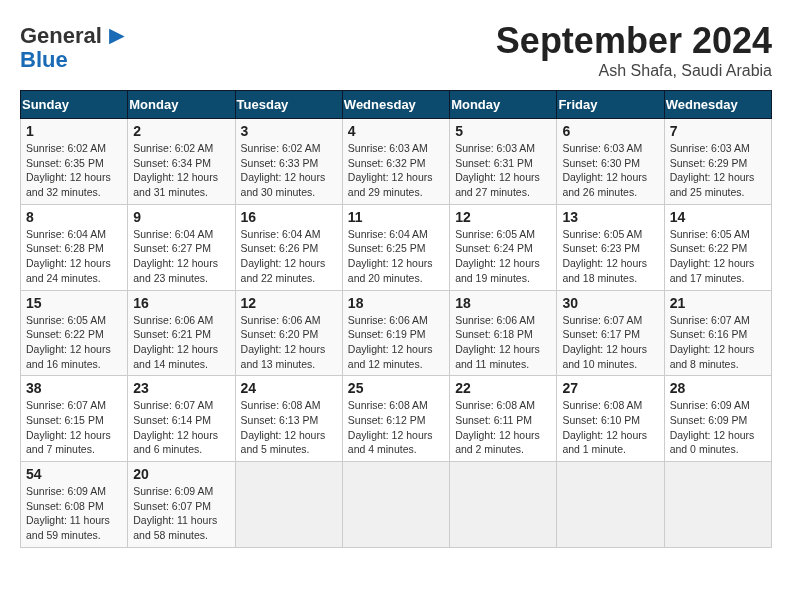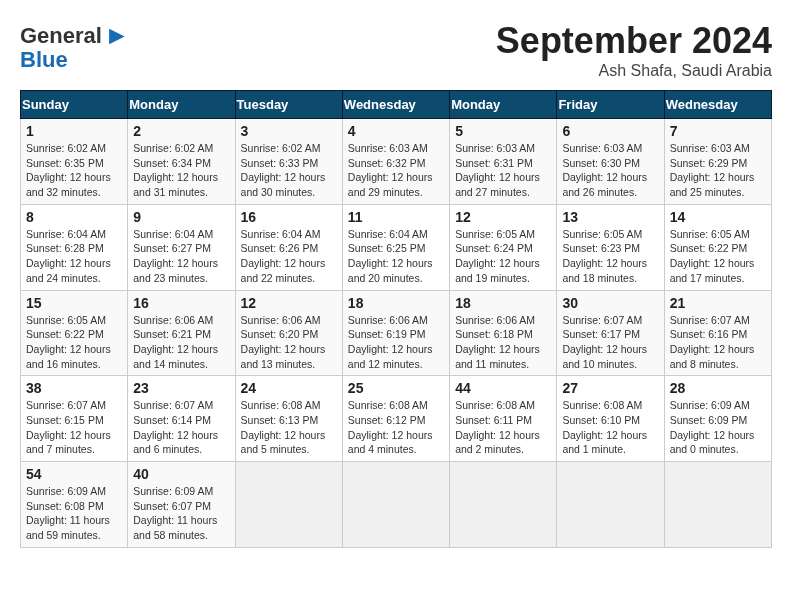--- a/index.html
+++ b/index.html
@@ -138,27 +138,27 @@
         <td><span class="day-num">18</span><span class="day-info">Sunrise: 6:06 AM<br>Sunset: 6:19 PM<br>Daylight: 12 hours<br>and 12 minutes.</span></td>
         <td><span class="day-num">18</span><span class="day-info">Sunrise: 6:06 AM<br>Sunset: 6:18 PM<br>Daylight: 12 hours<br>and 11 minutes.</span></td>
         <td><span class="day-num">30</span><span class="day-info">Sunrise: 6:07 AM<br>Sunset: 6:17 PM<br>Daylight: 12 hours<br>and 10 minutes.</span></td>
         <td><span class="day-num">21</span><span class="day-info">Sunrise: 6:07 AM<br>Sunset: 6:16 PM<br>Daylight: 12 hours<br>and 8 minutes.</span></td>
       </tr>
       <tr>
         <td><span class="day-num">38</span><span class="day-info">Sunrise: 6:07 AM<br>Sunset: 6:15 PM<br>Daylight: 12 hours<br>and 7 minutes.</span></td>
         <td><span class="day-num">23</span><span class="day-info">Sunrise: 6:07 AM<br>Sunset: 6:14 PM<br>Daylight: 12 hours<br>and 6 minutes.</span></td>
         <td><span class="day-num">24</span><span class="day-info">Sunrise: 6:08 AM<br>Sunset: 6:13 PM<br>Daylight: 12 hours<br>and 5 minutes.</span></td>
         <td><span class="day-num">25</span><span class="day-info">Sunrise: 6:08 AM<br>Sunset: 6:12 PM<br>Daylight: 12 hours<br>and 4 minutes.</span></td>
-        <td><span class="day-num">44</span><span class="day-info">Sunrise: 6:08 AM<br>Sunset: 6:11 PM<br>Daylight: 12 hours<br>and 2 minutes.</span></td>
+        <td><span class="day-num">22</span><span class="day-info">Sunrise: 6:08 AM<br>Sunset: 6:11 PM<br>Daylight: 12 hours<br>and 2 minutes.</span></td>
         <td><span class="day-num">27</span><span class="day-info">Sunrise: 6:08 AM<br>Sunset: 6:10 PM<br>Daylight: 12 hours<br>and 1 minute.</span></td>
         <td><span class="day-num">28</span><span class="day-info">Sunrise: 6:09 AM<br>Sunset: 6:09 PM<br>Daylight: 12 hours<br>and 0 minutes.</span></td>
       </tr>
       <tr>
         <td><span class="day-num">54</span><span class="day-info">Sunrise: 6:09 AM<br>Sunset: 6:08 PM<br>Daylight: 11 hours<br>and 59 minutes.</span></td>
-        <td><span class="day-num">40</span><span class="day-info">Sunrise: 6:09 AM<br>Sunset: 6:07 PM<br>Daylight: 11 hours<br>and 58 minutes.</span></td>
+        <td><span class="day-num">20</span><span class="day-info">Sunrise: 6:09 AM<br>Sunset: 6:07 PM<br>Daylight: 11 hours<br>and 58 minutes.</span></td>
         <td class="empty-cell"></td>
         <td class="empty-cell"></td>
         <td class="empty-cell"></td>
         <td class="empty-cell"></td>
         <td class="empty-cell"></td>
       </tr>
     </tbody>
 </table>
 
 </body></html>

